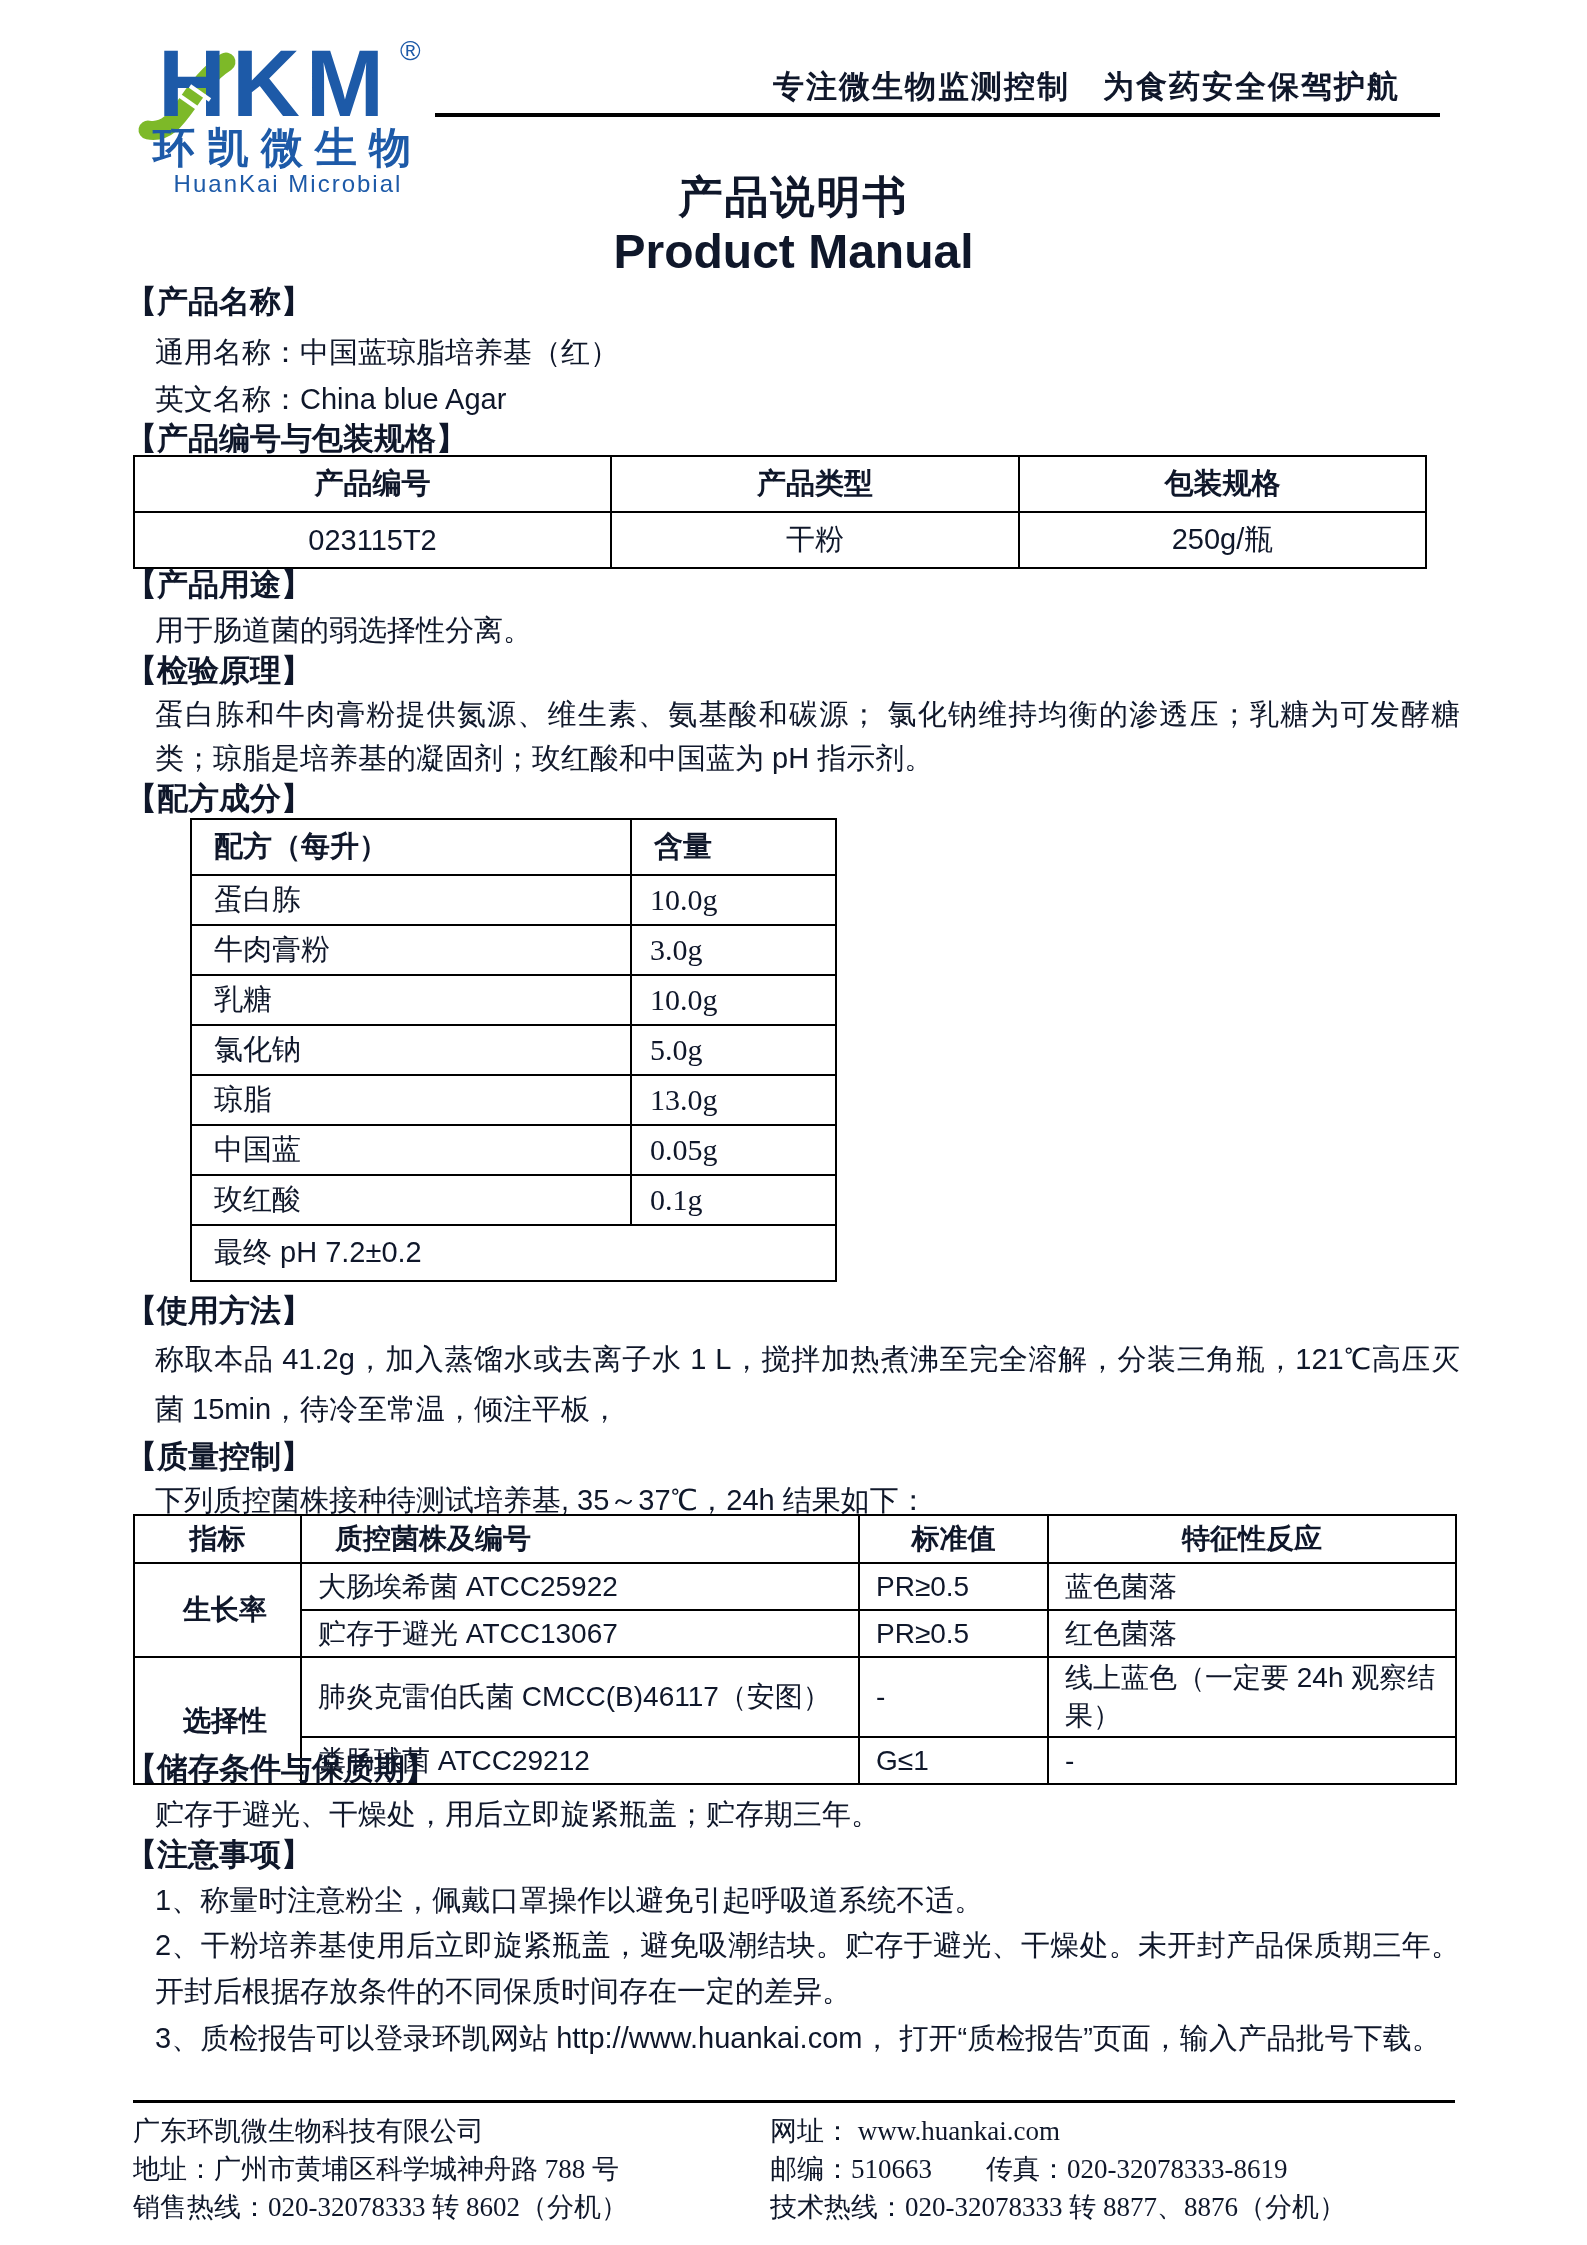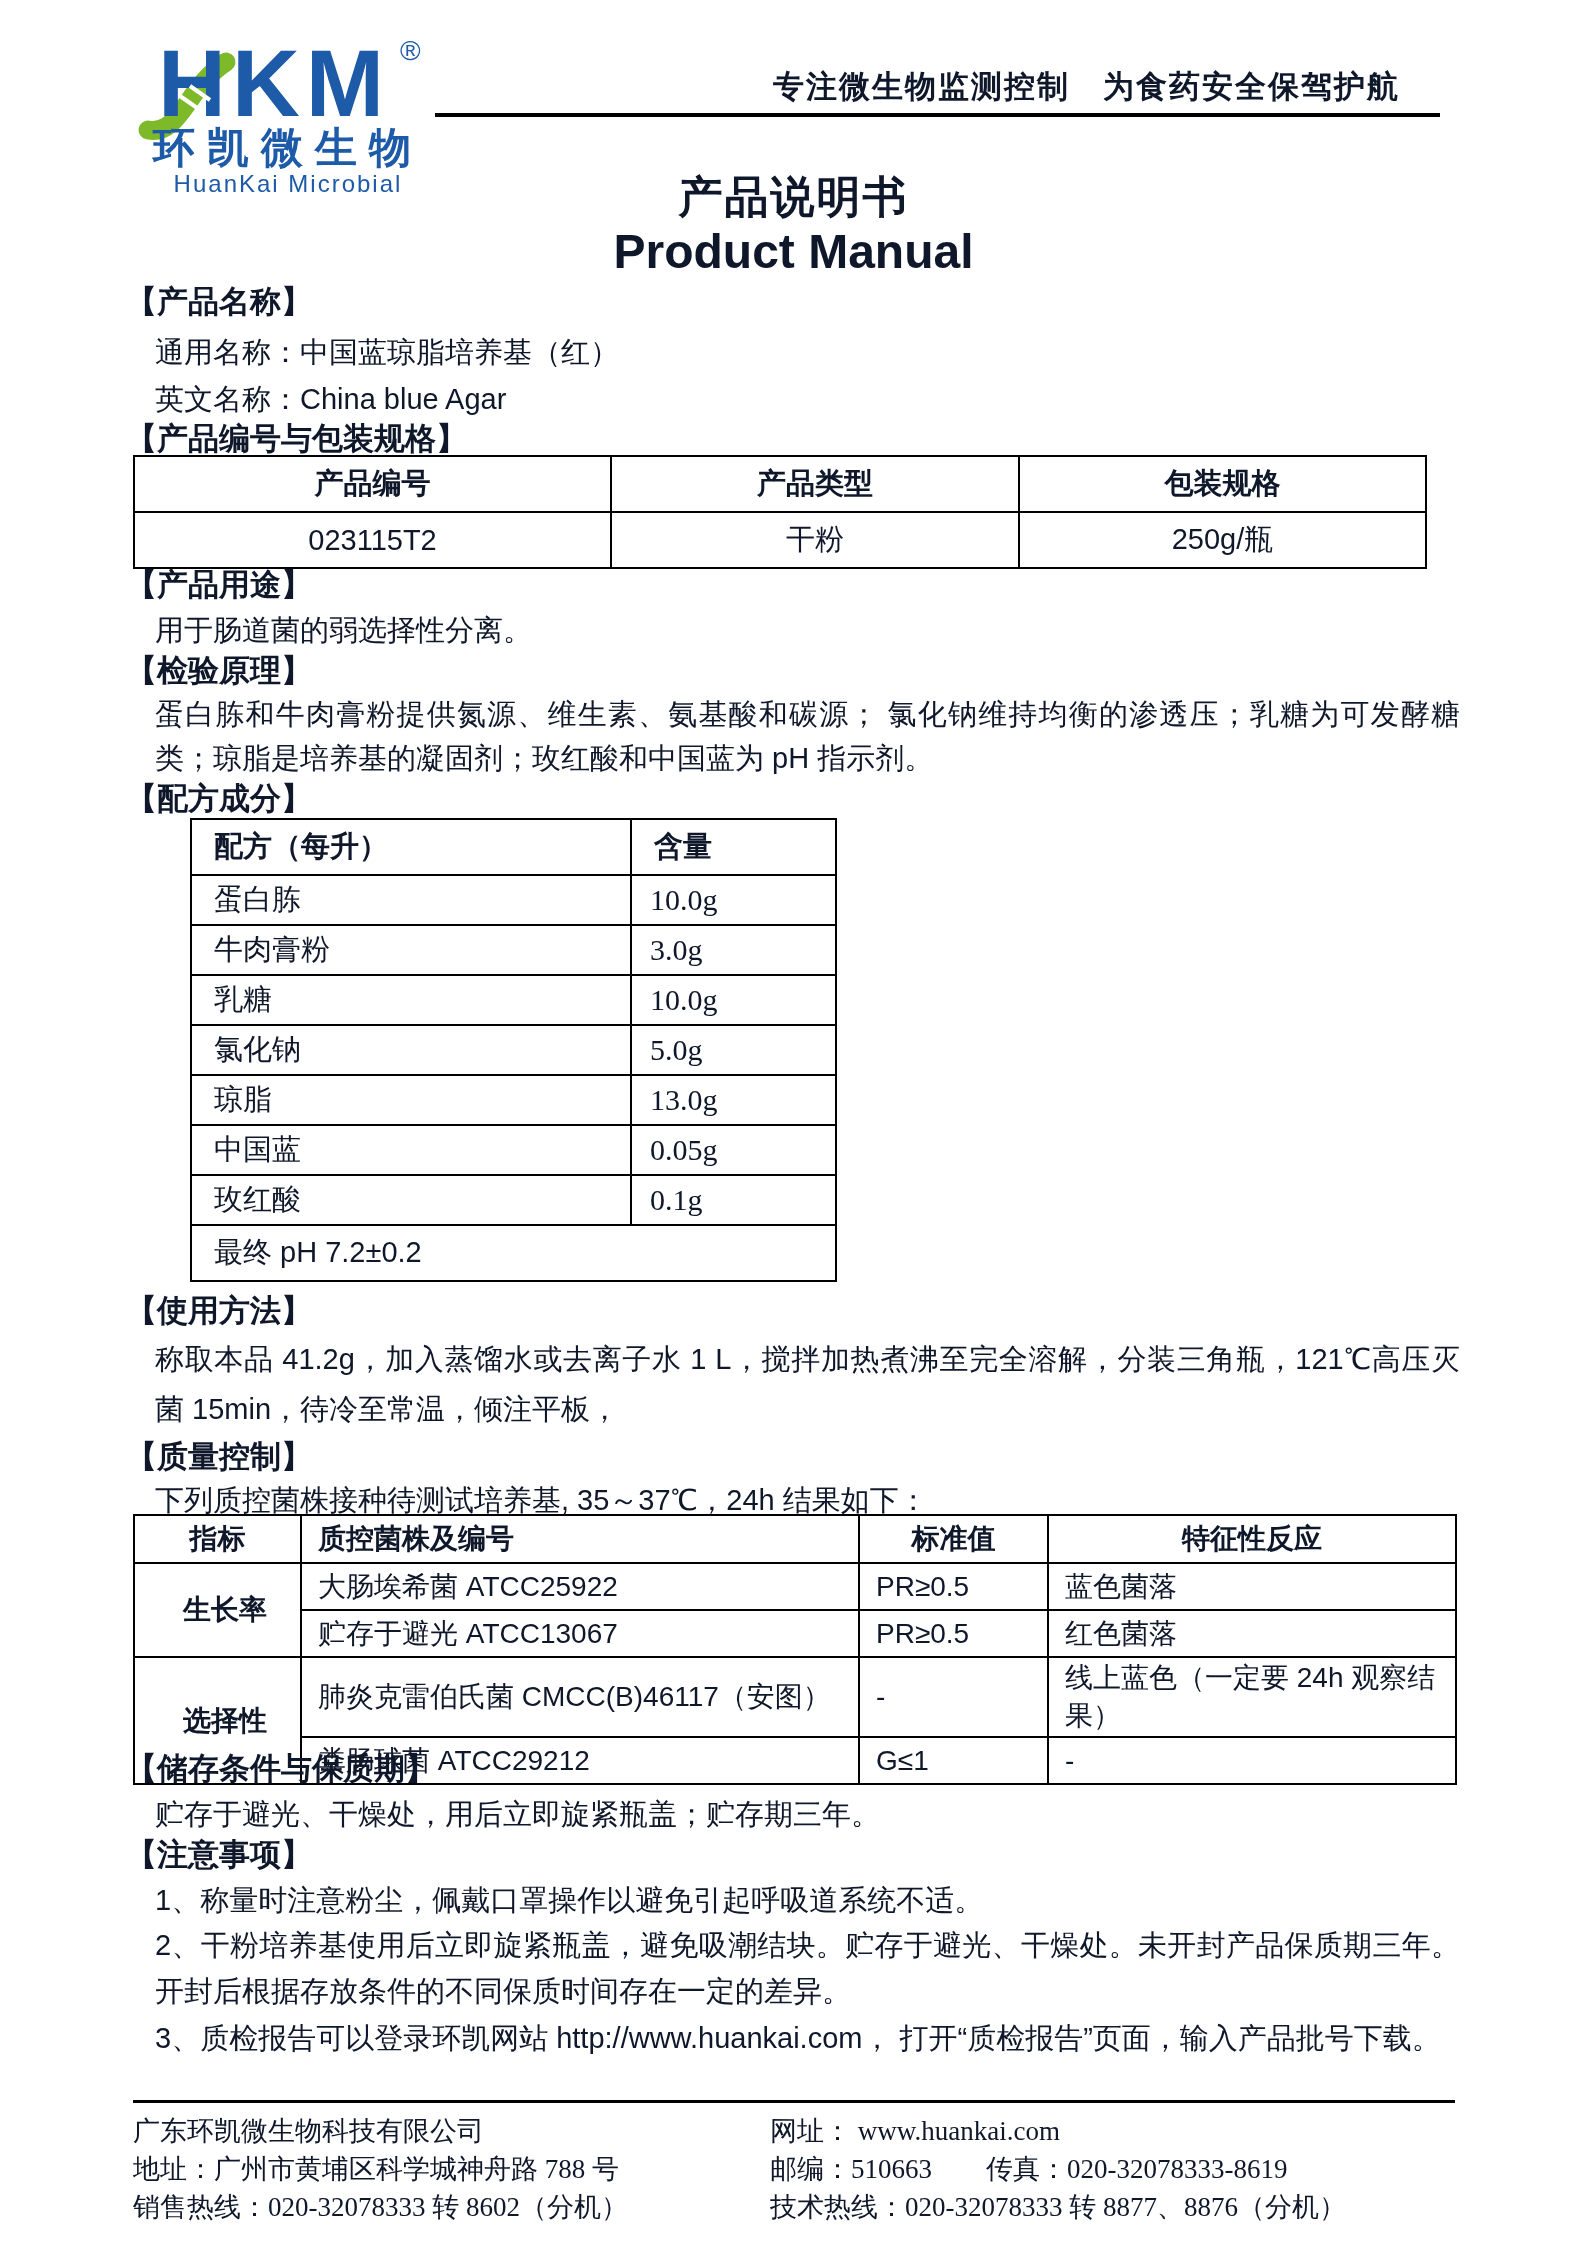--- a/index.html
+++ b/index.html
@@ -149,21 +149,21 @@
   <table class="qc-table">
     <colgroup>
         <col style="width:167px">
         <col style="width:558px">
         <col style="width:189px">
         <col style="width:408px">
       </colgroup>
     <tbody>
         <tr>
       <th>指标</th>
-      <th style="text-align:left;padding-left:16px">质控菌株及编号</th>
+      <th style="text-align:left;padding-left:33px">质控菌株及编号</th>
       <th>标准值</th>
       <th>特征性反应</th>
     </tr>
     <tr>
       <td class="ind" rowspan="2">生长率</td>
       <td>大肠埃希菌 ATCC25922</td>
       <td>PR≥0.5</td>
       <td>蓝色菌落</td>
     </tr>
     <tr>

